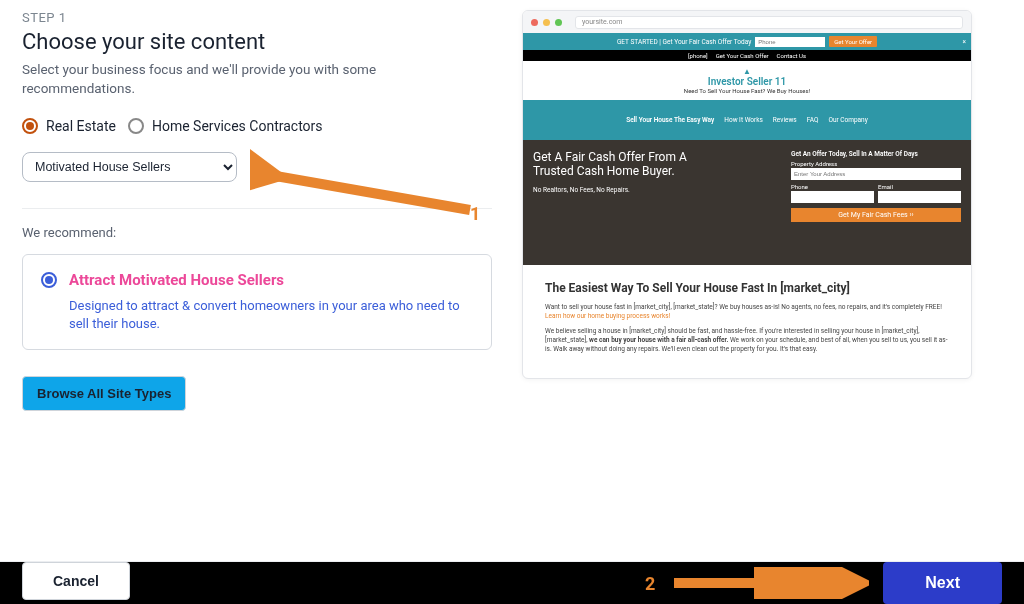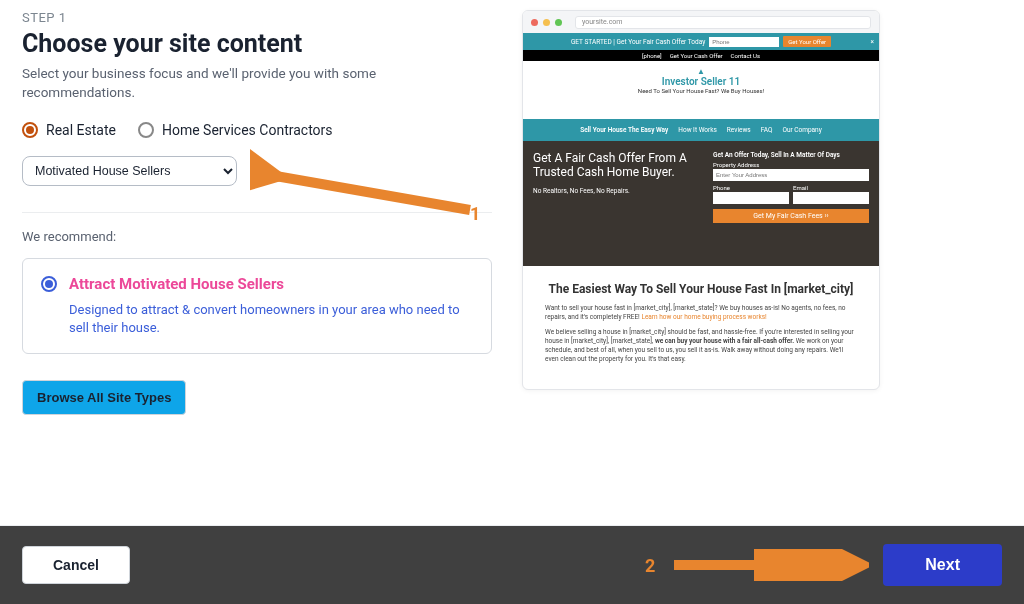--- a/index.html
+++ b/index.html
@@ -1,72 +1,72 @@
 <!DOCTYPE html>
 <html><head>
 <meta charset="utf-8">
 <style>
   * { box-sizing: border-box; margin: 0; padding: 0; }
   body { font-family: -apple-system, BlinkMacSystemFont, "Segoe UI", Roboto, Helvetica, Arial, sans-serif; color: #1a2230; background: #fff; width: 1024px; height: 604px; overflow: hidden; }
   .main-area { display: flex; padding: 10px 22px 0 22px; gap: 30px; position: relative; }
   .left-col { flex: 0 0 470px; }
   .step-label { font-size: 13px; color: #7c8690; letter-spacing: .5px; margin-bottom: 4px; }
-  .title { font-size: 25px; font-weight: 700; color: #1a2230; margin-bottom: 6px; }
+  .title { font-size: 22px; font-weight: 400; color: #1a2230; margin-bottom: 6px; }
   .subtitle { font-size: 13.5px; color: #5a6270; line-height: 1.4; margin-bottom: 20px; max-width: 420px; }
-  .radio-row { display: flex; gap: 22px; margin-bottom: 18px; align-items: center; }
+  .radio-row { display: flex; gap: 12px; margin-bottom: 18px; align-items: center; }
   .radio-opt { display: flex; align-items: center; gap: 8px; font-size: 14px; color: #1a2230; cursor: pointer; }
   .radio-circle { width: 16px; height: 16px; border: 2px solid #888; border-radius: 50%; display: inline-flex; align-items: center; justify-content: center; }
   .radio-circle.selected { border-color: #c2510d; }
   .radio-circle.selected::after { content: ""; width: 8px; height: 8px; background: #c2510d; border-radius: 50%; display: block; }
   .dropdown { width: 215px; height: 30px; border: 1px solid #b5bcc6; border-radius: 8px; font-size: 12.5px; padding: 0 8px; background: #fff; color: #1a2230; }
   .divider-sub { border: 0; border-top: 1px solid #ebedef; margin: 26px 0 16px 0; }
   .recommend-label { font-size: 13px; color: #5a6270; margin-bottom: 14px; }
   .rec-card { border: 1px solid #d6dae0; border-radius: 6px; padding: 16px 18px; margin-bottom: 26px; }
   .rec-head { display: flex; align-items: center; gap: 12px; margin-bottom: 8px; }
   .rec-radio { width: 16px; height: 16px; border: 2px solid #3b5ed9; border-radius: 50%; display: inline-flex; align-items: center; justify-content: center; flex-shrink: 0; }
   .rec-radio::after { content: ""; width: 8px; height: 8px; background: #3b5ed9; border-radius: 50%; display: block; }
   .rec-title { font-weight: 700; font-size: 15px; color: #ec4899; }
   .rec-desc { font-size: 13px; color: #3b5ed9; margin-left: 28px; line-height: 1.4; }
   .browse-btn { border: 1px solid #cfd4da; background: #0ea5e9; border-radius: 4px; padding: 9px 14px; font-size: 13px; font-weight: 600; color: #1a2230; cursor: pointer; }
   .preview-col { flex: 1; }
-  .browser-mock { width: 358px; border: 1px solid #e3e5e9; border-radius: 6px; box-shadow: 0 1px 5px rgba(0,0,0,.05); overflow: hidden; background: #fff; }
+  .browser-mock { width: 450px; border: 1px solid #e3e5e9; border-radius: 6px; box-shadow: 0 1px 5px rgba(0,0,0,.05); overflow: hidden; background: #fff; }
   .mock-bar { height: 22px; background: #f4f5f7; display: flex; align-items: center; padding: 0 8px; gap: 5px; }
   .dot { width: 7px; height: 7px; border-radius: 50%; }
   .dot.r{background:#ed6a5e}.dot.y{background:#f5bf4f}.dot.g{background:#61c554}
   .mock-url { flex: 1; height: 13px; background: #fff; border-radius: 3px; margin-left: 8px; font-size: 7px; color: #888; display: flex; align-items: center; padding: 0 6px; border:1px solid #e3e5e9; }
   .mock-page { font-size: 7px; color: #333; }
   .mock-offer-bar { background: #2e97a7; display: flex; align-items: center; justify-content: center; gap: 4px; padding: 3px; position:relative; }
   .mock-offer-bar span { color: #fff; font-size: 6.5px; }
   .mock-offer-bar input { width: 70px; height: 10px; font-size: 6px; border: 0; padding: 0 3px; }
   .mock-offer-bar .obtn { background: #e8852e; color: #fff; font-size: 6px; padding: 2px 5px; border-radius:1px; }
   .mock-close { position:absolute; right:5px; color:#fff; font-size:10px; }
   .mock-black { background: #000; color: #fff; display: flex; justify-content: center; gap: 8px; font-size: 6px; padding: 2px; }
   .mock-logo { text-align:center; padding:6px 0; }
   .mock-logo .bird{ color:#2e97a7; font-size:8px; }
   .mock-logo .name{ color:#2e97a7; font-size:10px; font-weight:600; }
   .mock-logo .tag{ color:#333; font-size:6px; }
-  .mock-nav { background:#2e97a7; display:flex; justify-content:center; gap:10px; font-size:6.5px; color:#fff; padding:7px;margin-top:19px; }
+  .mock-nav { background:#2e97a7; display:flex; justify-content:center; gap:10px; font-size:6.5px; color:#fff; padding:16px; }
   .mock-nav span:first-child{ font-weight:600; }
   .mock-hero { position:relative; background:#3a3530; height:125px; padding:10px; display:flex; justify-content:space-between; color:#fff; }
   .hero-left{ max-width:180px; }
   .hero-left h2{ font-size:11px; line-height:1.3; margin-bottom:6px; }
   .hero-left .sub{ font-size:12px; margin-bottom:8px; }
   .hero-left .norepairs{ font-size:6.5px; }
   .hero-right{ max-width:170px; font-size:6.5px; }
   .hero-right .lbl{ font-size:6px; margin-bottom:1px; }
   .hero-right input{ width:100%; height:12px; border:0; margin-bottom:3px; font-size:6px; padding:0 3px; }
   .hero-right .row2{ display:flex; gap:4px; }
   .hero-right .cta{ background:#e8852e; text-align:center; padding:3px; font-size:7px; margin-top:2px; }
   .mock-content{ padding:16px 22px 18px; }
-  .mock-content h3{ text-align:center; font-size:12px; font-weight:700; margin-bottom:8px; }
+  .mock-content h3{ text-align:left; font-size:12px; font-weight:700; margin-bottom:8px; }
   .mock-content p{ font-size:6.5px; color:#444; line-height:1.4; margin-bottom:6px; }
   .mock-content a{ color:#e8852e; text-decoration:none; }
   .arrow1 { position: absolute; left: 250px; top: 135px; pointer-events: none; }
   .arrow1-label { position:absolute; left:470px; top:203px; font-size:18px; font-weight:700; color:#e8852e; pointer-events:none; }
-  .footer { position: absolute; left: 0; right: 0; bottom: 0; border-top: 1px solid #eceef1; padding: 18px 22px; display: flex; justify-content: space-between; align-items: center; background: #404040; }
+  .footer { position: absolute; left: 0; right: 0; bottom: 0; border-top: 1px solid #eceef1; padding: 0 22px; display: flex; justify-content: space-between; align-items: flex-start; background: #000000; }
   .footer .right-group { display:flex; align-items:center; gap:14px; }
   .cancel { border: 1px solid #cfd4da; background:#fff; border-radius: 4px; padding: 10px 30px; font-size: 14px; font-weight: 600; color: #1a2230; cursor: pointer; }
   .next { background: #2c3cc9; color: #fff; border: 0; border-radius: 4px; padding: 12px 42px; font-size: 16px; font-weight: 700; cursor: pointer; }
   .arrow2-label { font-size:18px; font-weight:700; color:#e8852e; }
 </style>
 </head>
 <body>
 
 <div class="main-area">
   <div class="left-col">

